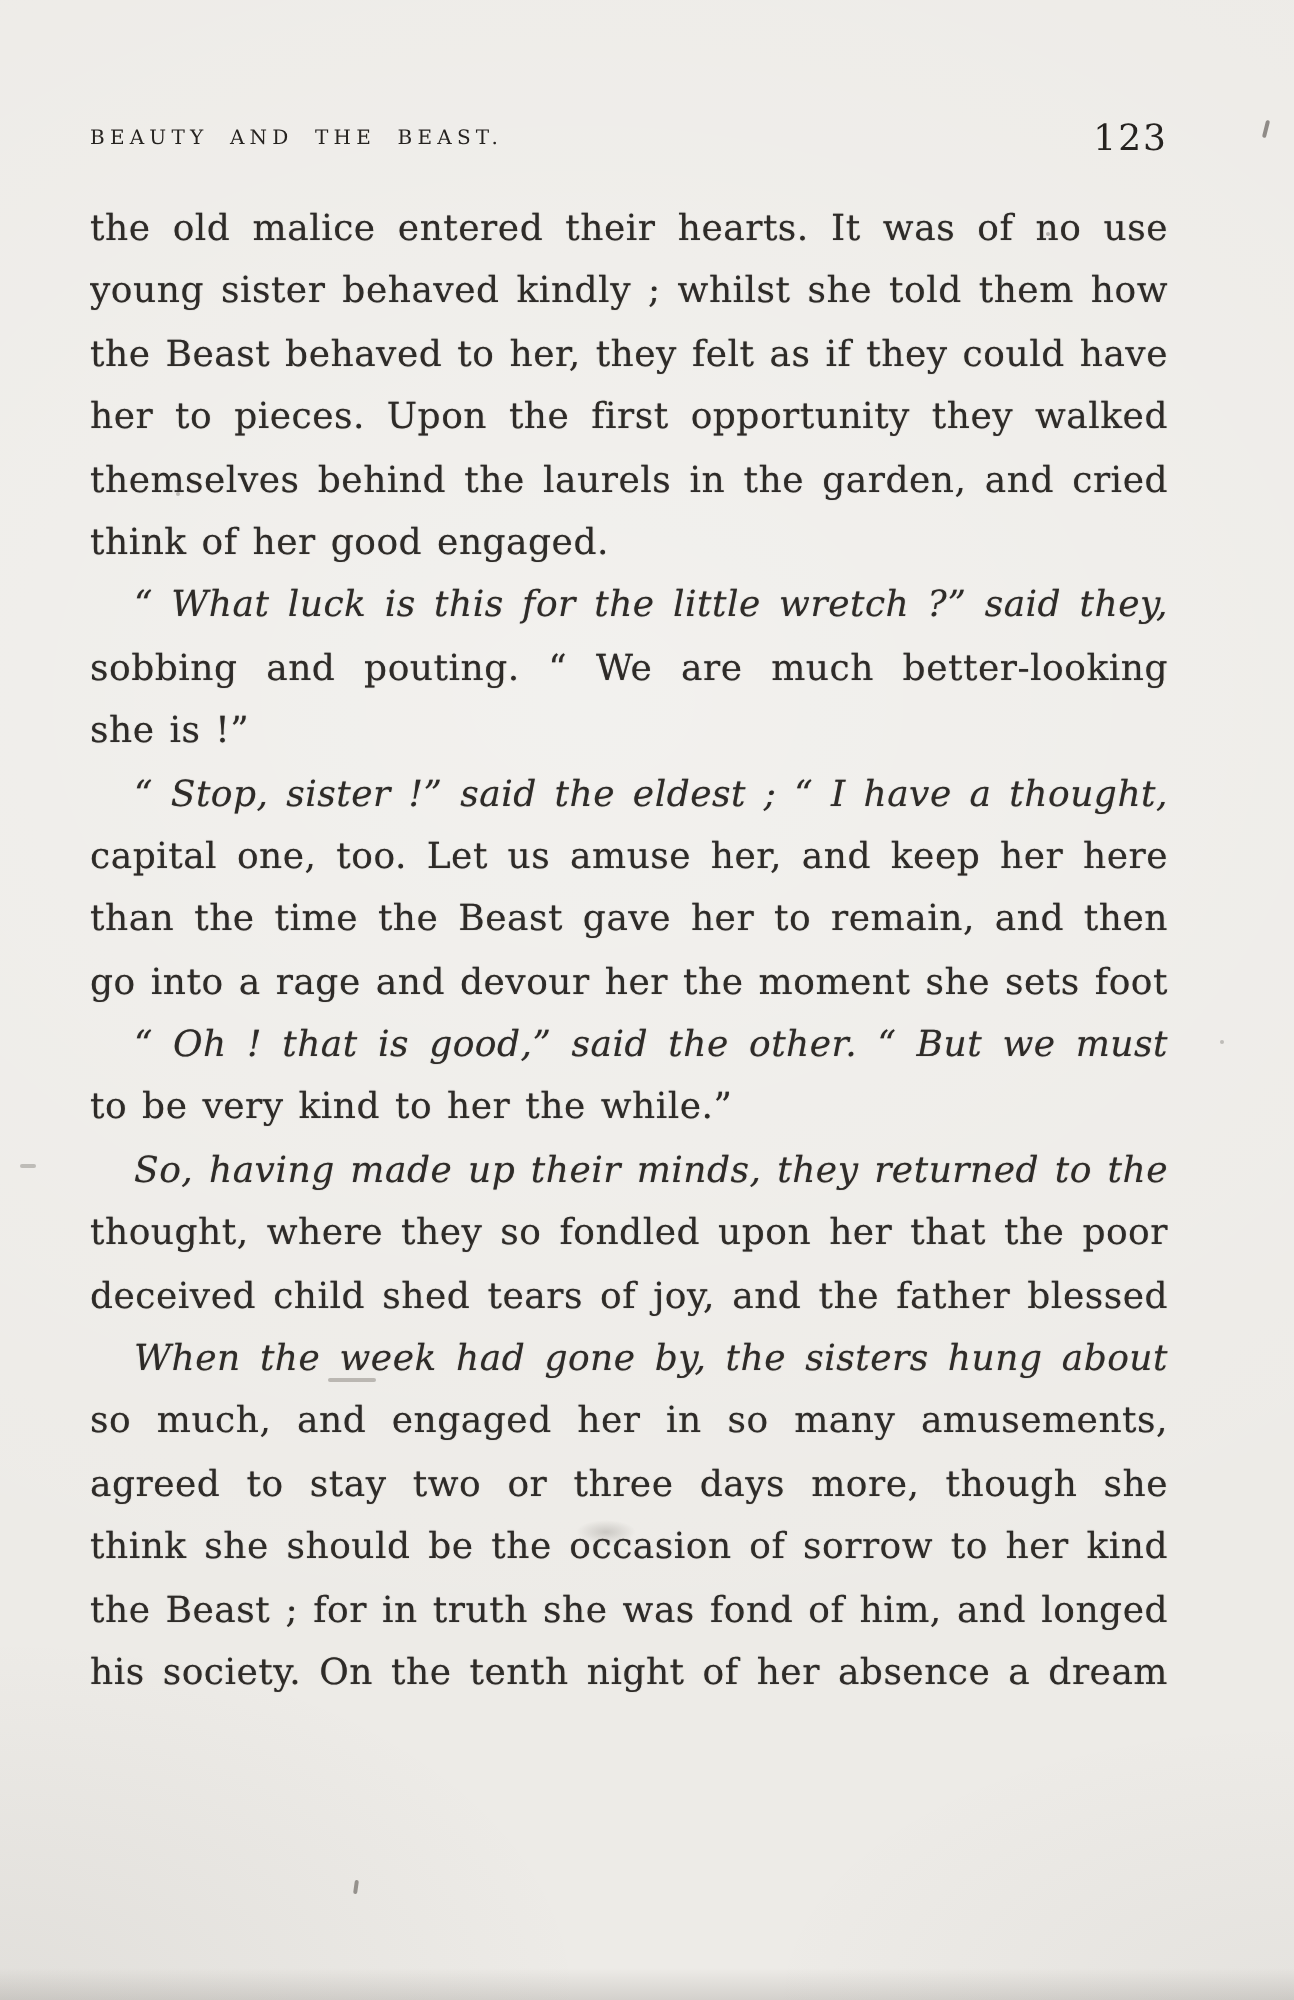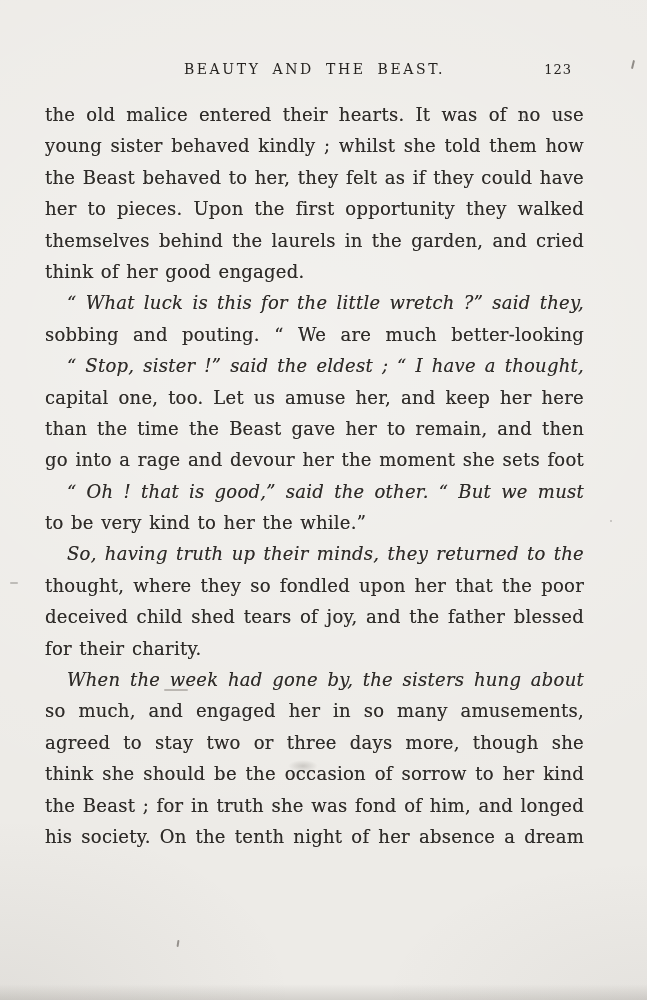--- a/index.html
+++ b/index.html
@@ -33,31 +33,31 @@
   .header {
     position: absolute;
     top: 60px;
     left: 45px;
     width: 539px;
     height: 19px;
     line-height: 19px;
   }
   .running-title {
     display: block;
-    text-align: center;
-    font-size: 14px;
+    text-align: left;
+    font-size: 10px;
     letter-spacing: 2.6px;
     word-spacing: 5px;
     color: #262320;
   }
   .page-number {
     position: absolute;
-    right: 12px;
+    right: 0;
     top: 0;
-    font-size: 13px;
+    font-size: 18px;
     letter-spacing: 1px;
     color: #262320;
   }
   .body-block {
     position: absolute;
     top: 99px;
     left: 45px;
     width: 539px;
   }
   .para { margin: 0; }
@@ -118,36 +118,36 @@
         <div class="line">the old malice entered their hearts. It was of no use their</div>
         <div class="line">young sister behaved kindly ; whilst she told them how well</div>
         <div class="line">the Beast behaved to her, they felt as if they could have torn</div>
         <div class="line">her to pieces. Upon the first opportunity they walked by</div>
         <div class="line">themselves behind the laurels in the garden, and cried to</div>
         <div class="line last">think of her good engaged.</div>
       </div>
       <div class="para">
         <div class="line indent">“ What luck is this for the little wretch ?” said they,</div>
         <div class="line">sobbing and pouting. “ We are much better-looking than</div>
+        <div class="line last">she is !”</div>
       </div>
       <div class="para">
         <div class="line indent">“ Stop, sister !” said the eldest ; “ I have a thought, and a</div>
         <div class="line">capital one, too. Let us amuse her, and keep her here longer</div>
         <div class="line">than the time the Beast gave her to remain, and then he will</div>
         <div class="line">go into a rage and devour her the moment she sets foot in</div>
       </div>
       <div class="para">
         <div class="line indent">“ Oh ! that is good,” said the other. “ But we must seem</div>
         <div class="line last">to be very kind to her the while.”</div>
       </div>
       <div class="para">
-        <div class="line indent">So, having truth up their minds, they returned to the</div>
+        <div class="line indent">So, having made up their minds, they returned to the</div>
         <div class="line">thought, where they so fondled upon her that the poor</div>
         <div class="line">deceived child shed tears of joy, and the father blessed them</div>
-        <div class="line last">for their charity.</div>
       </div>
       <div class="para">
         <div class="line indent">When the week had gone by, the sisters hung about her</div>
         <div class="line">so much, and engaged her in so many amusements, that she</div>
         <div class="line">agreed to stay two or three days more, though she grieved to</div>
         <div class="line">think she should be the occasion of sorrow to her kind friend</div>
         <div class="line">the Beast ; for in truth she was fond of him, and longed for</div>
         <div class="line last">his society. On the tenth night of her absence a dream came</div>
       </div>
     </div>

